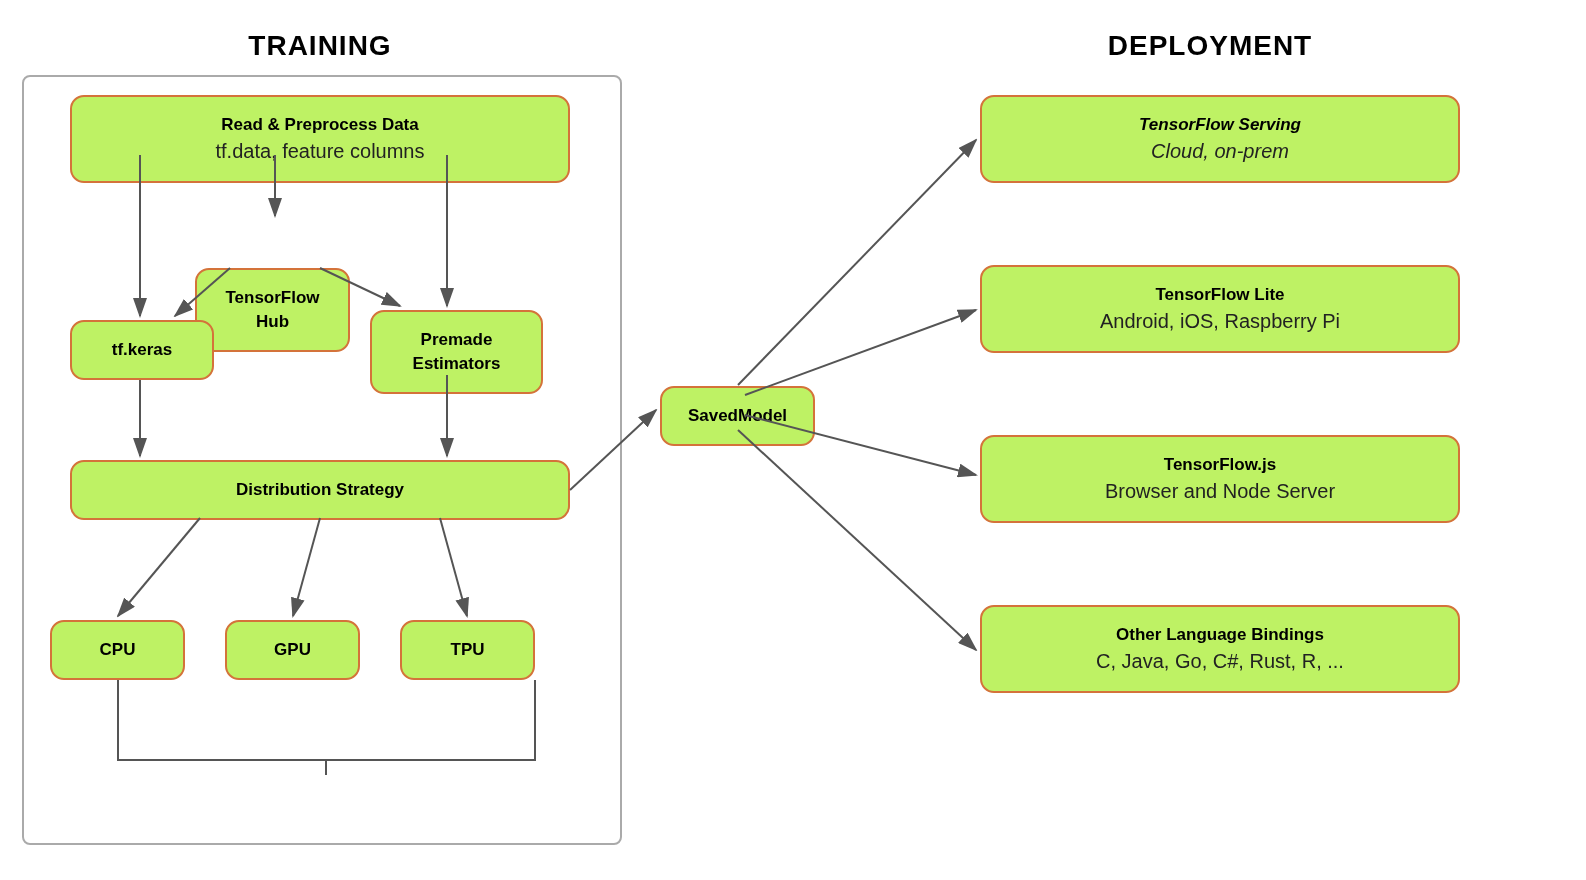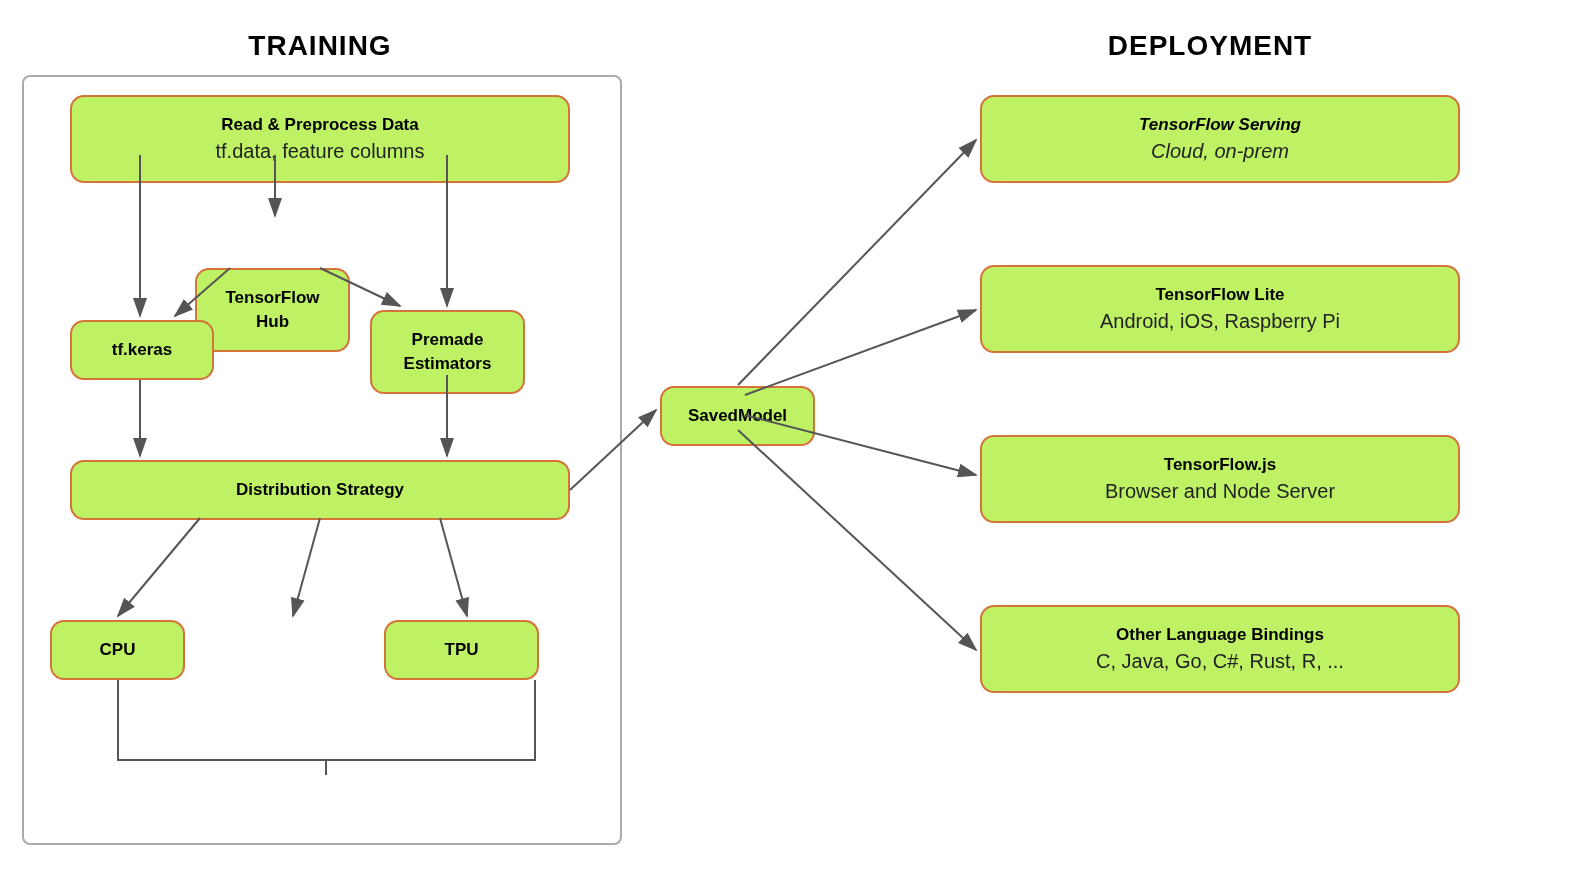--- a/index.html
+++ b/index.html
@@ -83,21 +83,21 @@
 
     #node-keras {
       left: 70px;
       top: 320px;
       width: 144px;
     }
 
     #node-estimators {
       left: 370px;
       top: 310px;
-      width: 155px;
+      width: 173px;
     }
 
     #node-dist {
       left: 70px;
       top: 460px;
       width: 500px;
     }
 
     #node-cpu {
       left: 50px;
@@ -105,23 +105,23 @@
       width: 135px;
     }
 
     #node-gpu {
       left: 225px;
       top: 620px;
       width: 135px;
     }
 
     #node-tpu {
-      left: 384px;
+      left: 400px;
       top: 620px;
-      width: 155px;
+      width: 135px;
     }
 
     
     #node-saved {
       left: 660px;
       top: 370px;
       width: 155px;
       margin-top: 16px;
     }
 
@@ -201,20 +201,23 @@
   </div>
 
   <div id="node-dist" class="node">
     <div class="node-title">Distribution Strategy</div>
   </div>
 
   <div id="node-cpu" class="node">
     <div class="node-title">CPU</div>
   </div>
 
+  <div id="node-gpu" class="node">
+    <div class="node-title">GPU</div>
+  </div>
 
   <div id="node-tpu" class="node">
     <div class="node-title">TPU</div>
   </div>
 
   <div id="node-saved" class="node">
     <div class="node-title">SavedModel</div>
   </div>
 
   <div id="node-tf-serving" class="node">

